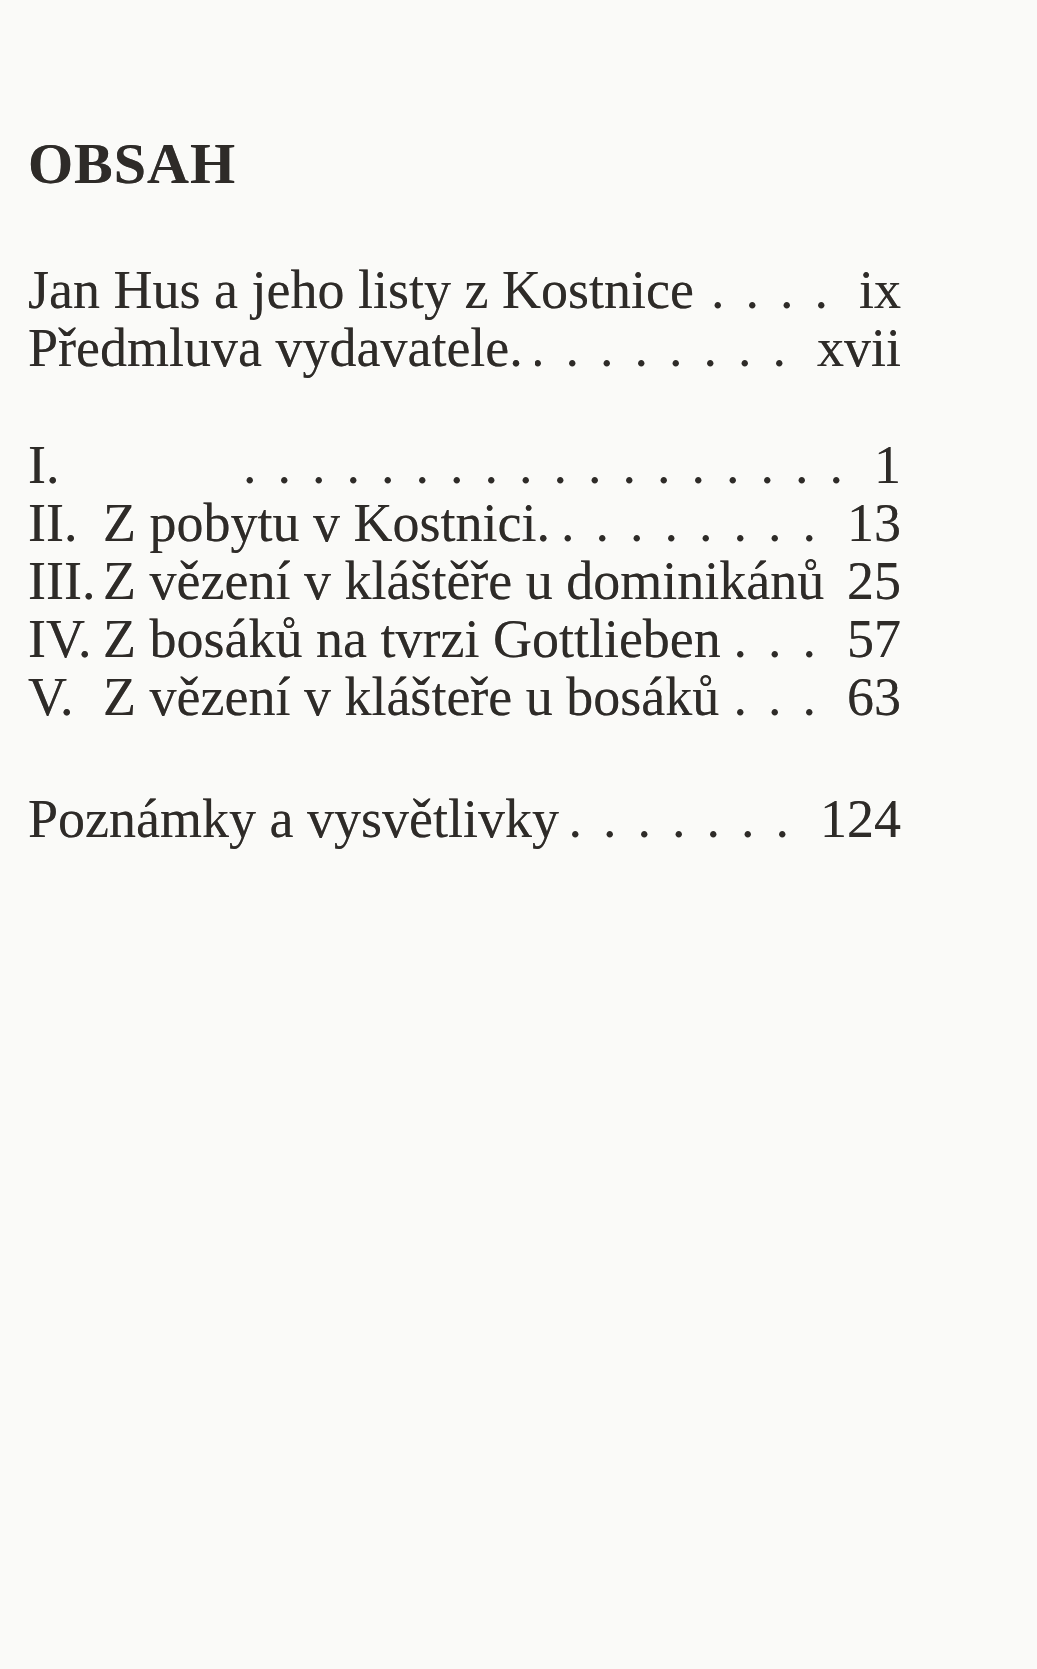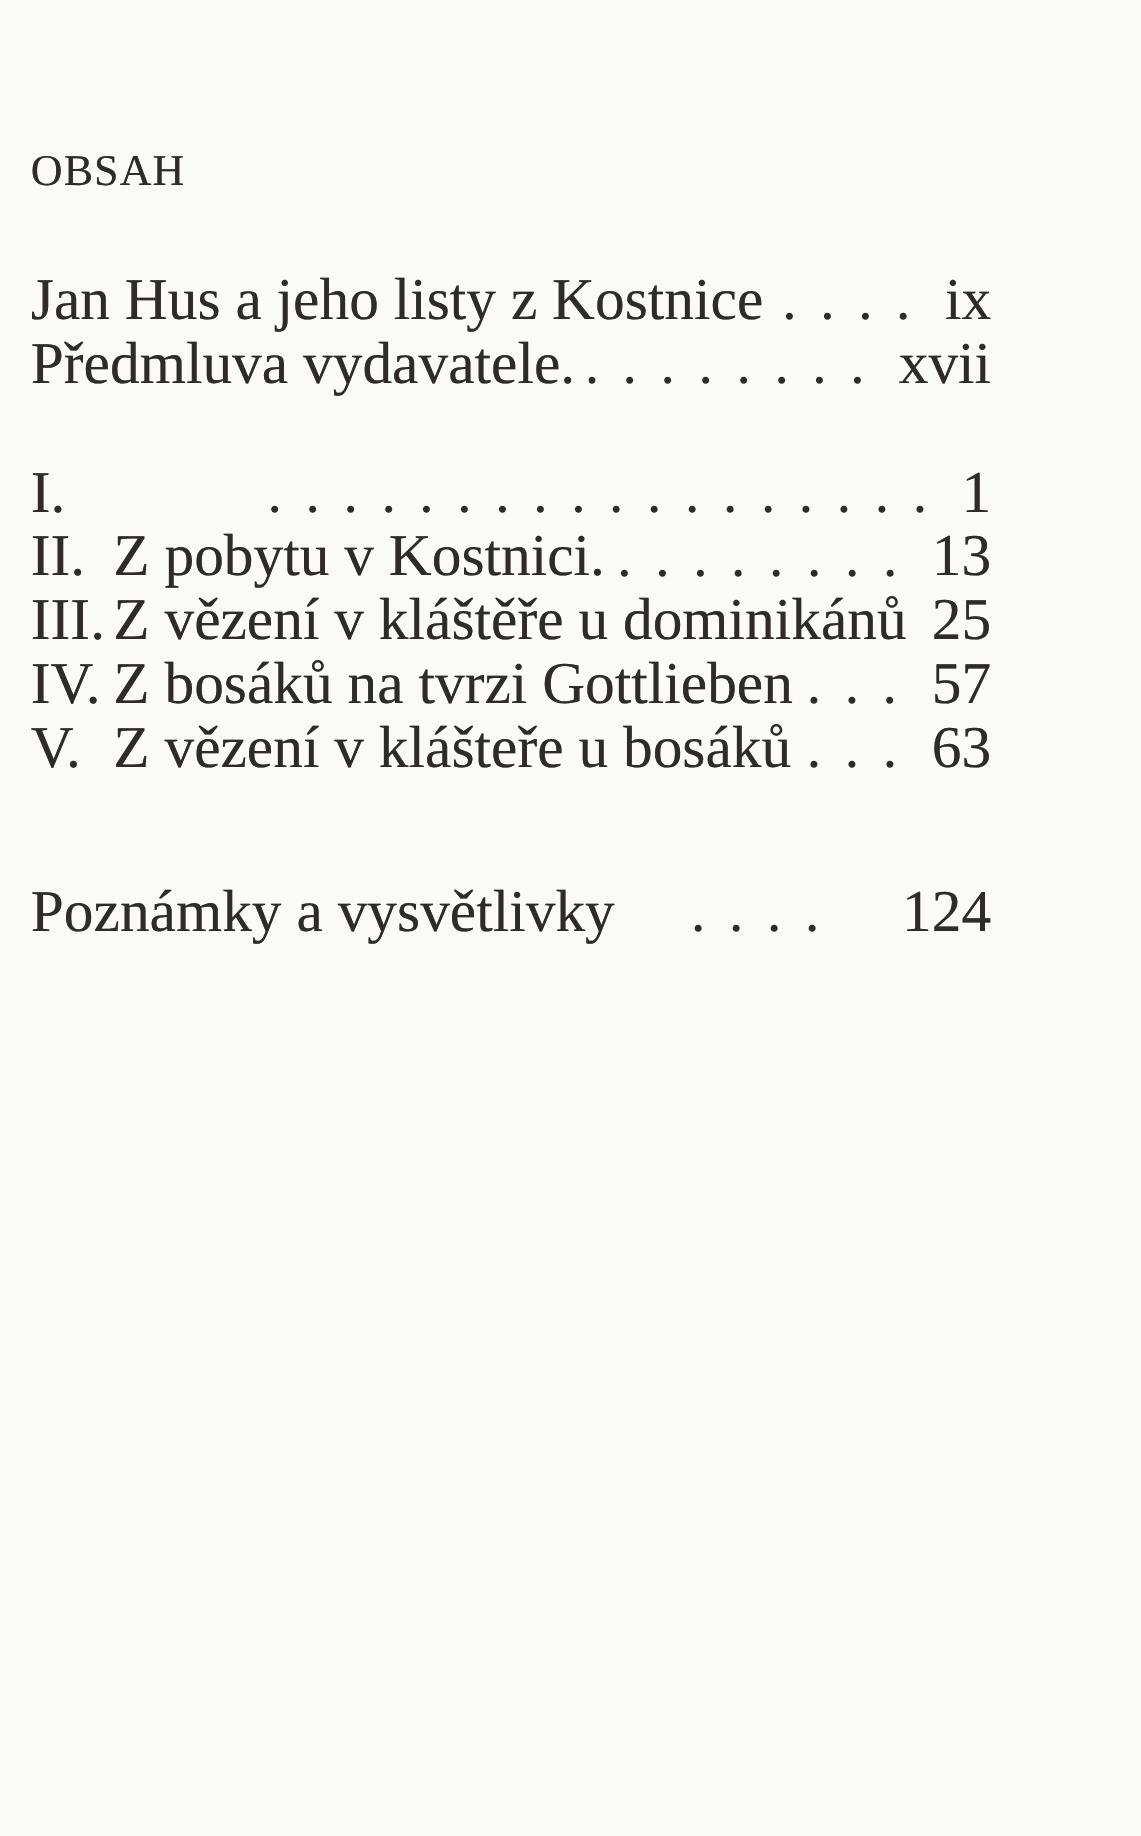--- a/index.html
+++ b/index.html
@@ -15,37 +15,37 @@
   }
   .page {
     position: relative;
     width: 1037px;
     height: 1669px;
     overflow: hidden;
     background: var(--bg);
     padding: 135px 136px 0 28px;
   }
   .page-title {
-    font-size: 40px;
+    font-size: 58px;
     line-height: 1;
-    font-weight: normal;
+    font-weight: bold;
     letter-spacing: 1px;
     text-shadow: 0 0 0.6px rgba(46,43,40,0.65);
   }
   .toc { margin-top: 68px; }
   .toc-row {
     display: flex;
     align-items: baseline;
     font-size: 54px;
     line-height: 58px;
     white-space: nowrap;
     text-shadow: 0 0 0.6px rgba(46,43,40,0.6);
   }
   .toc-row.gap-before-chapters { margin-top: 59px; }
-  .toc-row.gap-before-back { margin-top: 91px; gap: 44px; }
+  .toc-row.gap-before-back { margin-top: 64px; }
   .numeral {
     flex: 0 0 75px;
     width: 75px;
   }
   .entry-label { flex: 0 0 auto; }
   .leader {
     flex: 1 1 20px;
     min-width: 0;
     overflow: hidden;
     white-space: nowrap;

